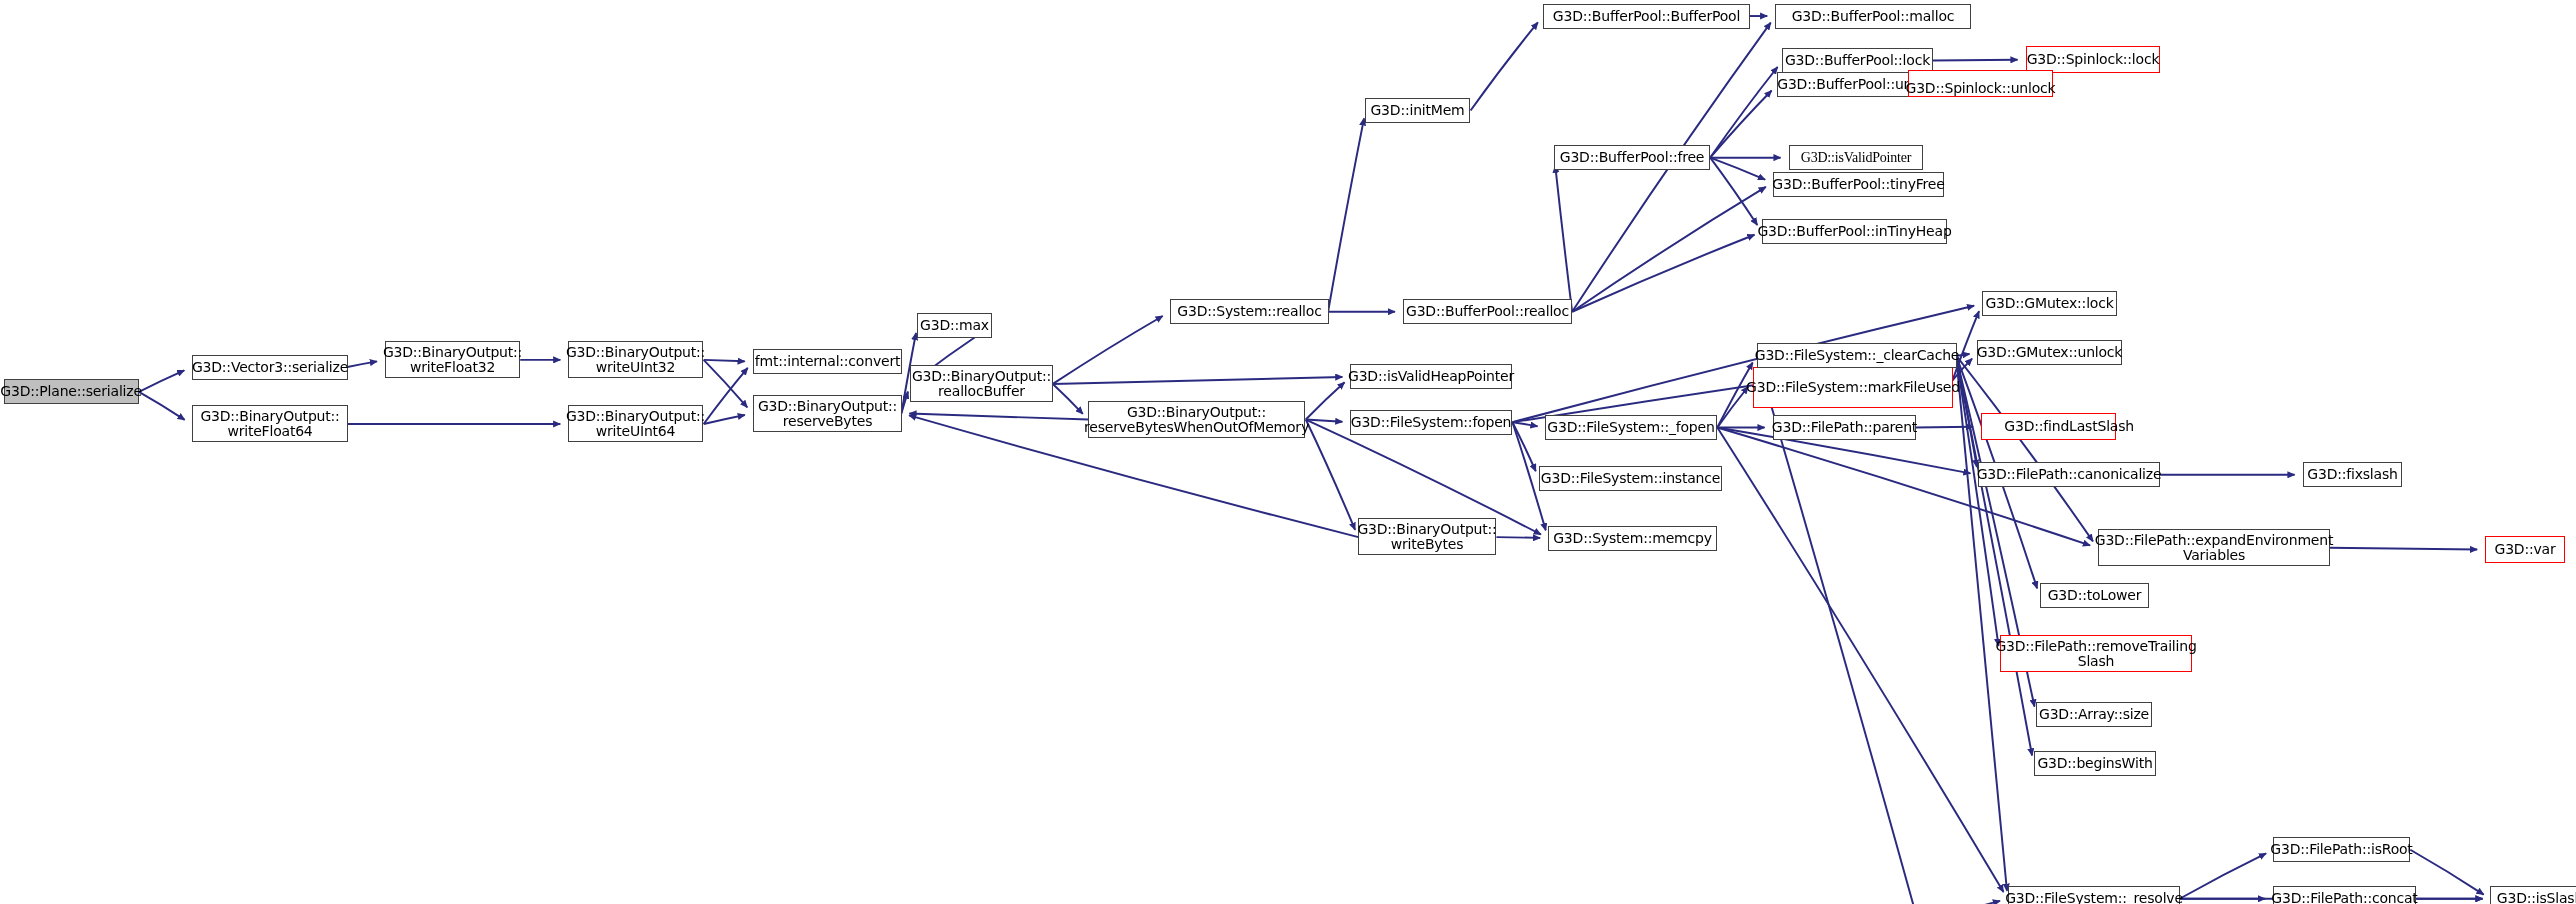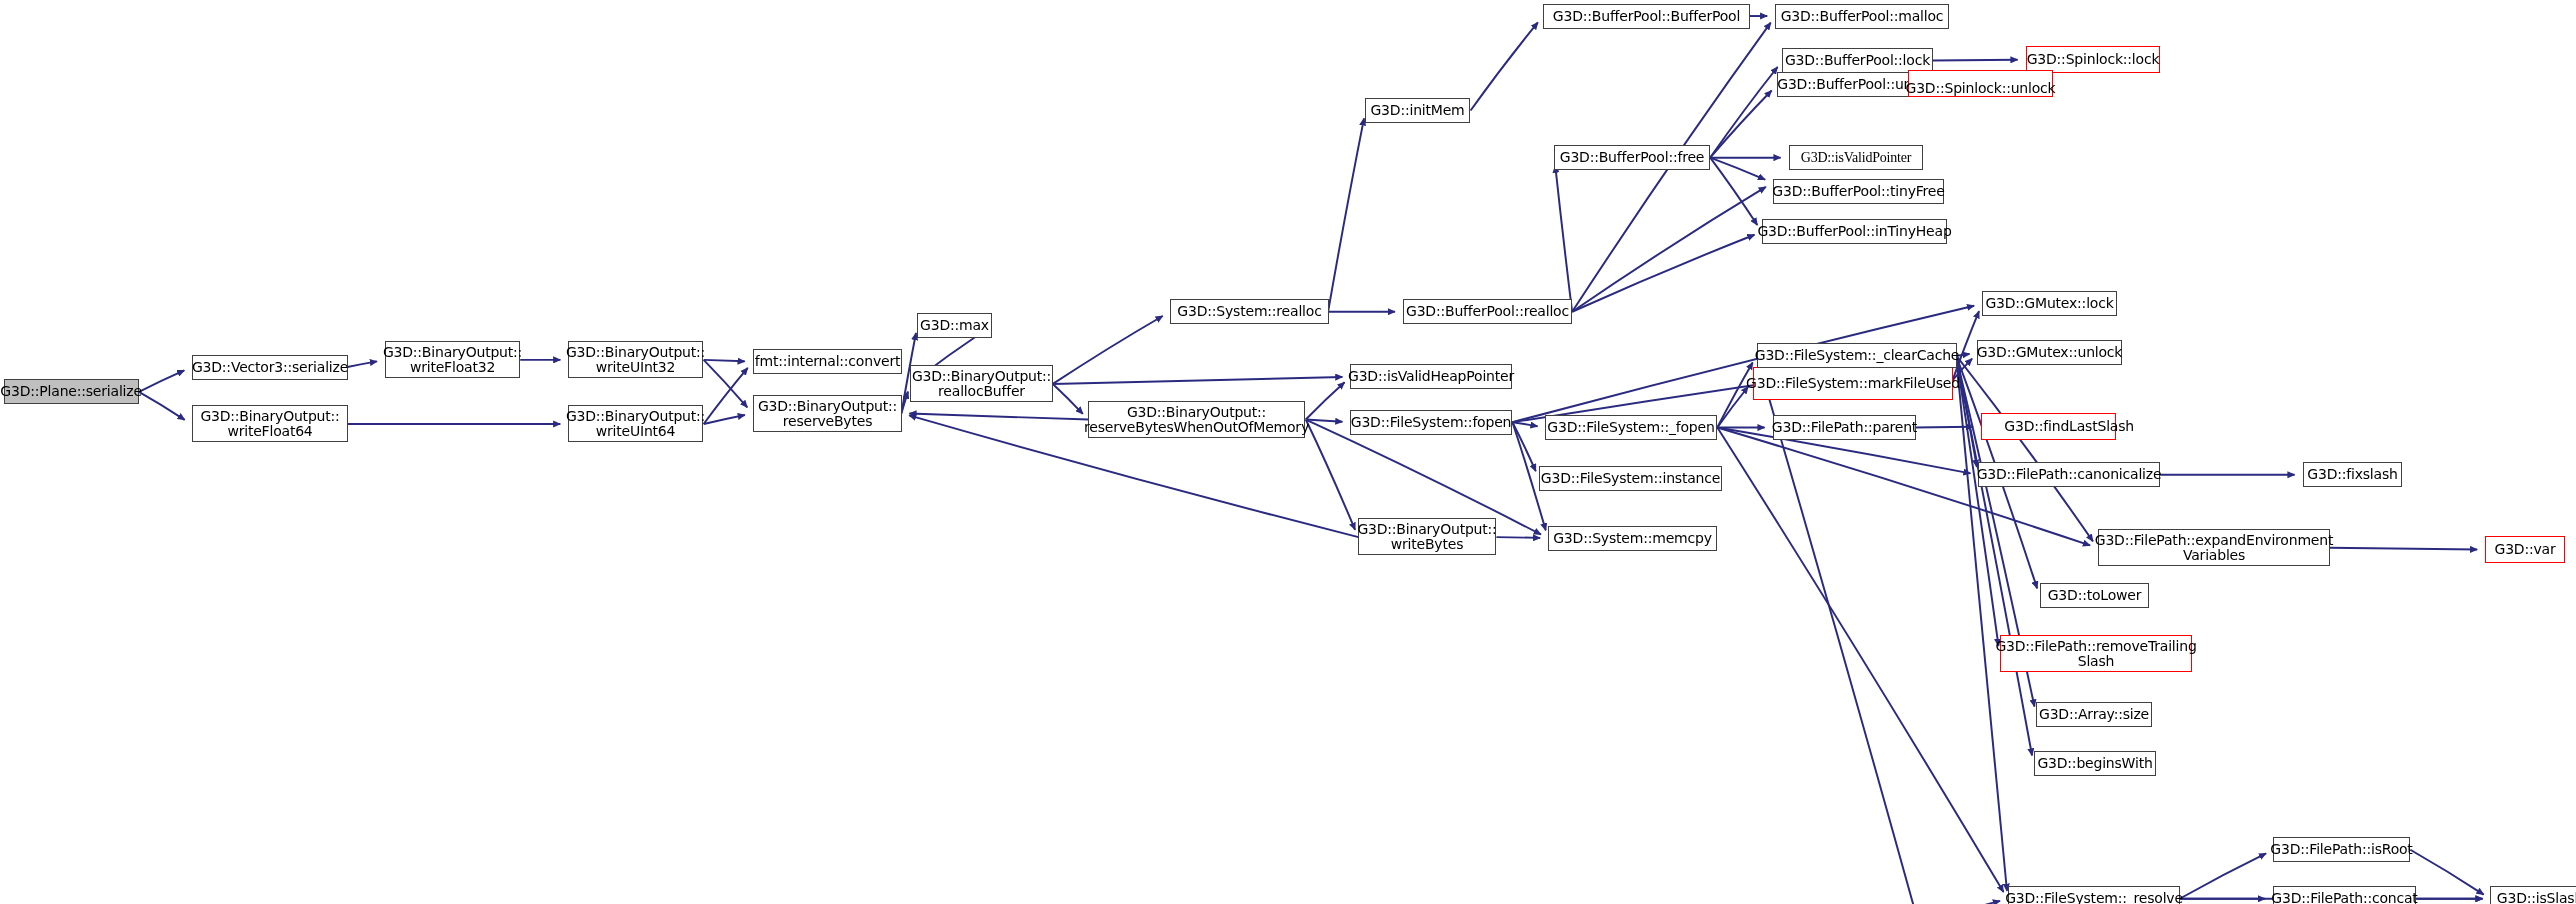--- a/index.html
+++ b/index.html
@@ -145,36 +145,36 @@
       <div class="node" style="left: 917px; top: 313px; width: 75px; height: 25px;"><span>G3D::max</span></div>
       <div class="node" style="left: 910px; top: 365px; width: 143px; height: 37px;"><span>G3D::BinaryOutput::
 reallocBuffer</span></div>
       <div class="node" style="left: 1088px; top: 401px; width: 217px; height: 37px;"><span>G3D::BinaryOutput::
 reserveBytesWhenOutOfMemory</span></div>
       <div class="node" style="left: 1170px; top: 299px; width: 159px; height: 25px;"><span>G3D::System::realloc</span></div>
       <div class="node" style="left: 1403px; top: 299px; width: 169px; height: 25px;"><span>G3D::BufferPool::realloc</span></div>
       <div class="node" style="left: 1365px; top: 98px; width: 105px; height: 25px;"><span>G3D::initMem</span></div>
       <div class="node" style="left: 1543px; top: 3.6px; width: 207px; height: 25px;"><span>G3D::BufferPool::BufferPool</span></div>
       <div class="node" style="left: 1554px; top: 145px; width: 156px; height: 25px;"><span>G3D::BufferPool::free</span></div>
-      <div class="node" style="left: 1775px; top: 3.6px; width: 174px; height: 25px;"><span>G3D::BufferPool::malloc</span></div>
+      <div class="node" style="left: 1775px; top: 3.6px; width: 196px; height: 25px;"><span>G3D::BufferPool::malloc</span></div>
       <div class="node" style="left: 1782px; top: 48px; width: 151px; height: 25px; align-items: center;"><span>G3D::BufferPool::lock</span></div>
       <div class="node" style="left: 1777px; top: 72px; width: 163px; height: 25px;"><span>G3D::BufferPool::unlock</span></div>
       <div class="node" style="left: 1789px; top: 145px; width: 134px; height: 25px; font-family: Liberation Serif, serif;"><span>G3D::isValidPointer</span></div>
-      <div class="node" style="left: 1773px; top: 179px; width: 171px; height: 25px;"><span>G3D::BufferPool::tinyFree</span></div>
+      <div class="node" style="left: 1773px; top: 172px; width: 171px; height: 25px;"><span>G3D::BufferPool::tinyFree</span></div>
       <div class="node" style="left: 1762px; top: 219px; width: 185px; height: 25px;"><span>G3D::BufferPool::inTinyHeap</span></div>
       <div class="node red" style="left: 2026px; top: 46px; width: 134px; height: 27px;"><span>G3D::Spinlock::lock</span></div>
       <div class="node red" style="left: 1908px; top: 70px; width: 145px; height: 27px; align-items: flex-end;"><span>G3D::Spinlock::unlock</span></div>
       <div class="node" style="left: 1350px; top: 364px; width: 162px; height: 25px;"><span>G3D::isValidHeapPointer</span></div>
       <div class="node" style="left: 1350px; top: 410px; width: 162px; height: 25px;"><span>G3D::FileSystem::fopen</span></div>
       <div class="node" style="left: 1358px; top: 518px; width: 138px; height: 37px;"><span>G3D::BinaryOutput::
 writeBytes</span></div>
       <div class="node" style="left: 1545px; top: 415px; width: 172px; height: 25px;"><span>G3D::FileSystem::_fopen</span></div>
       <div class="node" style="left: 1539px; top: 466px; width: 183px; height: 25px;"><span>G3D::FileSystem::instance</span></div>
       <div class="node" style="left: 1548px; top: 526px; width: 169px; height: 25px;"><span>G3D::System::memcpy</span></div>
-      <div class="node red" style="left: 1753px; top: 367px; width: 200px; height: 33px;"><span>G3D::FileSystem::markFileUsed</span></div>
+      <div class="node red" style="left: 1753px; top: 367px; width: 200px; height: 41px;"><span>G3D::FileSystem::markFileUsed</span></div>
       <div class="node" style="left: 1773px; top: 415px; width: 143px; height: 25px;"><span>G3D::FilePath::parent</span></div>
       <div class="node" style="left: 1982px; top: 291px; width: 135px; height: 25px;"><span>G3D::GMutex::lock</span></div>
       <div class="node" style="left: 1977px; top: 340px; width: 145px; height: 25px;"><span>G3D::GMutex::unlock</span></div>
       <div class="node red" style="left: 1981px; top: 413px; width: 135px; height: 27px; padding-left: 44px;"><span>G3D::findLastSlash</span></div>
       <div class="node" style="left: 1978px; top: 462px; width: 182px; height: 25px;"><span>G3D::FilePath::canonicalize</span></div>
       <div class="node" style="left: 2303px; top: 462px; width: 99px; height: 25px;"><span>G3D::fixslash</span></div>
       <div class="node" style="left: 2098px; top: 529px; width: 232px; height: 37px;"><span>G3D::FilePath::expandEnvironment
 Variables</span></div>
       <div class="node red" style="left: 2485px; top: 536px; width: 80px; height: 27px;"><span>G3D::var</span></div>
       <div class="node" style="left: 2040px; top: 583px; width: 109px; height: 25px;"><span>G3D::toLower</span></div>

